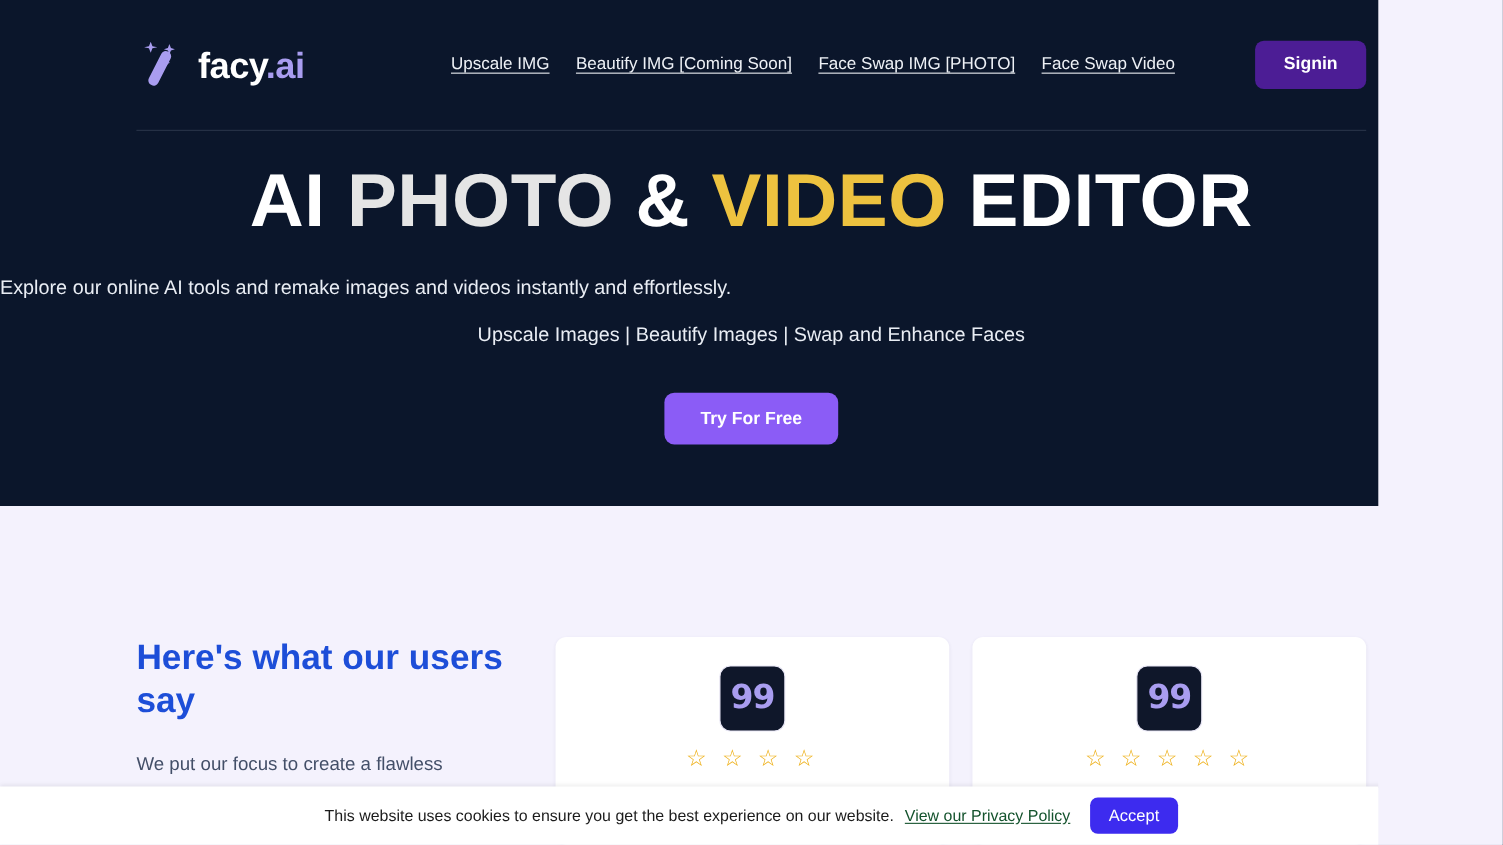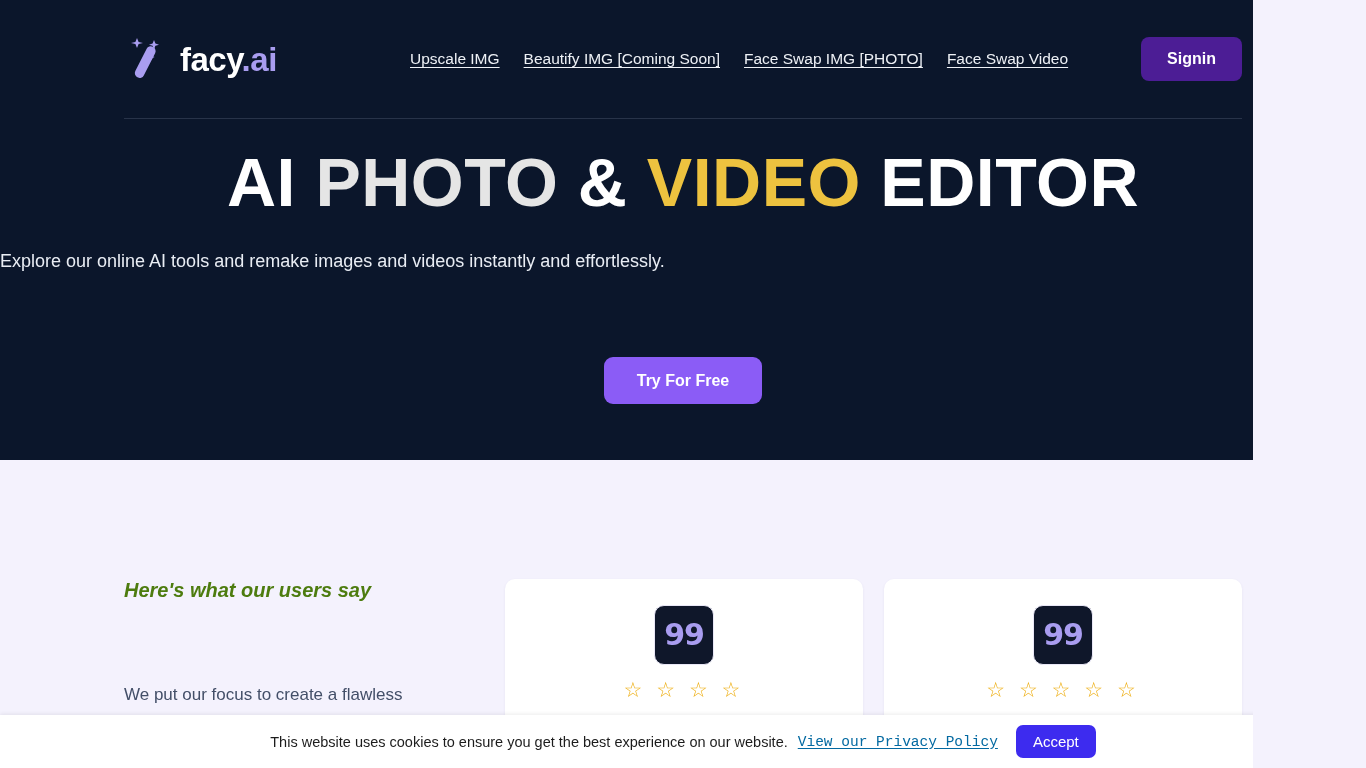--- a/index.html
+++ b/index.html
@@ -62,21 +62,21 @@
   .try-btn {
     position:absolute; left:604px; top:357px; width:158px; height:47px;
     background:#8b5cf6; color:#fff; border:none; border-radius:9px;
     font-size:16px; font-weight:700; cursor:pointer; font-family:inherit;
   }
 
   
   .testimonials { position:absolute; left:0; top:460px; width:1366px; height:308px; background:#f4f2fd; }
   .t-head {
     position:absolute; left:124px; top:118px; width:340px;
-    font-size:20px; font-weight:700; color:#4d7c0f; line-height:1.22;font-style:italic;
+    font-size:32px; font-weight:700; color:#1d4ed8; line-height:1.22;
   }
   .t-sub {
     position:absolute; left:124px; top:222px; width:340px;
     font-size:17px; color:#434f68; line-height:1.55;
   }
   .card {
     position:absolute; top:119px; width:358px; height:189px;
     background:#ffffff; border-radius:10px;
     box-shadow:0 1px 3px rgba(60,50,120,0.07);
   }
@@ -98,22 +98,22 @@
   }
 
   
   .cookie {
     position:absolute; left:0; bottom:0; width:1366px; height:53px;
     background:#ffffff; display:flex; align-items:center; justify-content:center;
     gap:10px; box-shadow:0 -1px 4px rgba(0,0,0,0.08);
   }
   .cookie-text { font-size:14.5px; color:#1c1c1c; }
   .cookie-link {
-    font-size:14.5px; color:#0369a1; text-decoration:underline;
-    text-underline-offset:2px; cursor:pointer;font-family:Liberation Mono, monospace;
+    font-size:14.5px; color:#14532d; text-decoration:underline;
+    text-underline-offset:2px; cursor:pointer;
   }
   .accept-btn {
     background:#3d2bef; color:#fff; border:none; border-radius:7px;
     font-size:15px; padding:8px 17px; cursor:pointer; font-family:inherit;
     margin-left:8px;
   }
 </style>
 </head>
 <body>
 
@@ -143,20 +143,21 @@
       </div>
 
       <button class="signin-btn">Signin</button>
     </div>
 
     <div class="nav-divider"></div>
 
     <h1 class="headline"><span>AI </span><span class="photo">PHOTO</span><span> &amp; </span><span class="video">VIDEO</span><span> EDITOR</span></h1>
 
     <p class="sub1">Explore our online AI tools and remake images and videos instantly and effortlessly.</p>
+    <p class="sub2">Upscale Images | Beautify Images | Swap and Enhance Faces</p>
 
     <button class="try-btn">Try For Free</button>
   </div>
 
   <div class="testimonials">
 
     <h2 class="t-head">Here's what our users say</h2>
     <p class="t-sub">We put our focus to create a flawless</p>
 
     <div class="card one">

